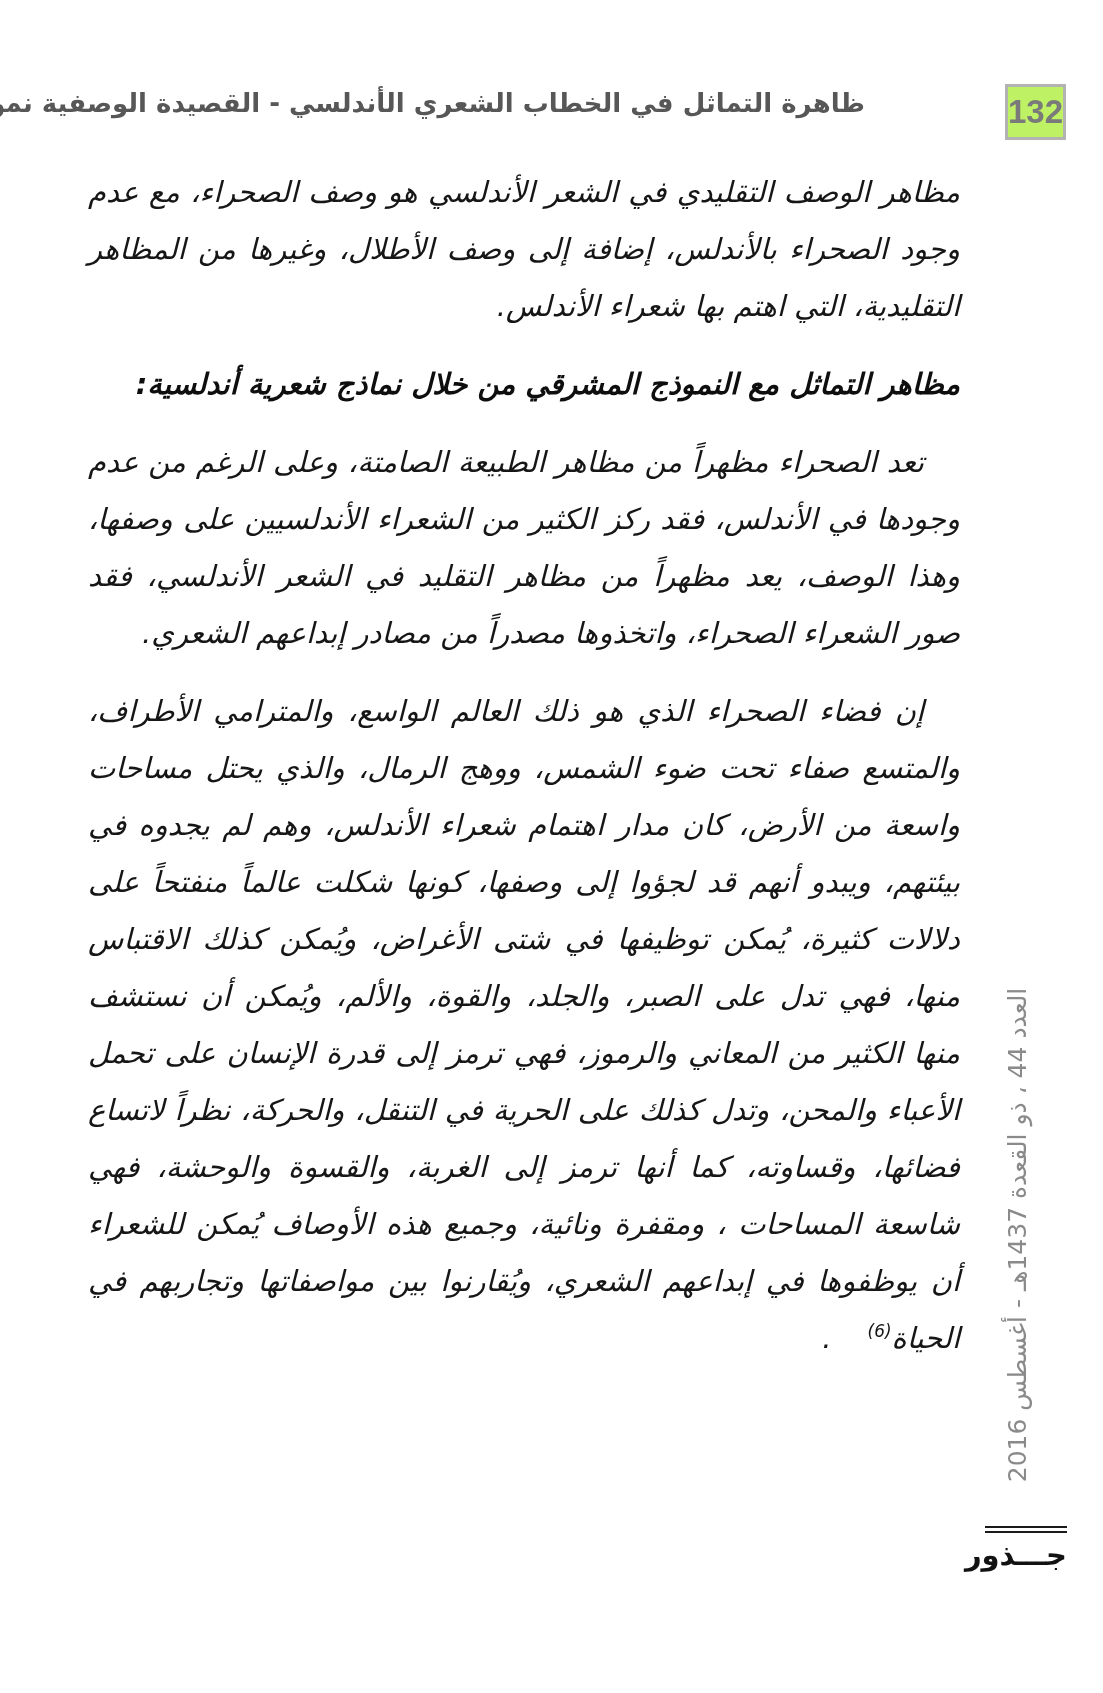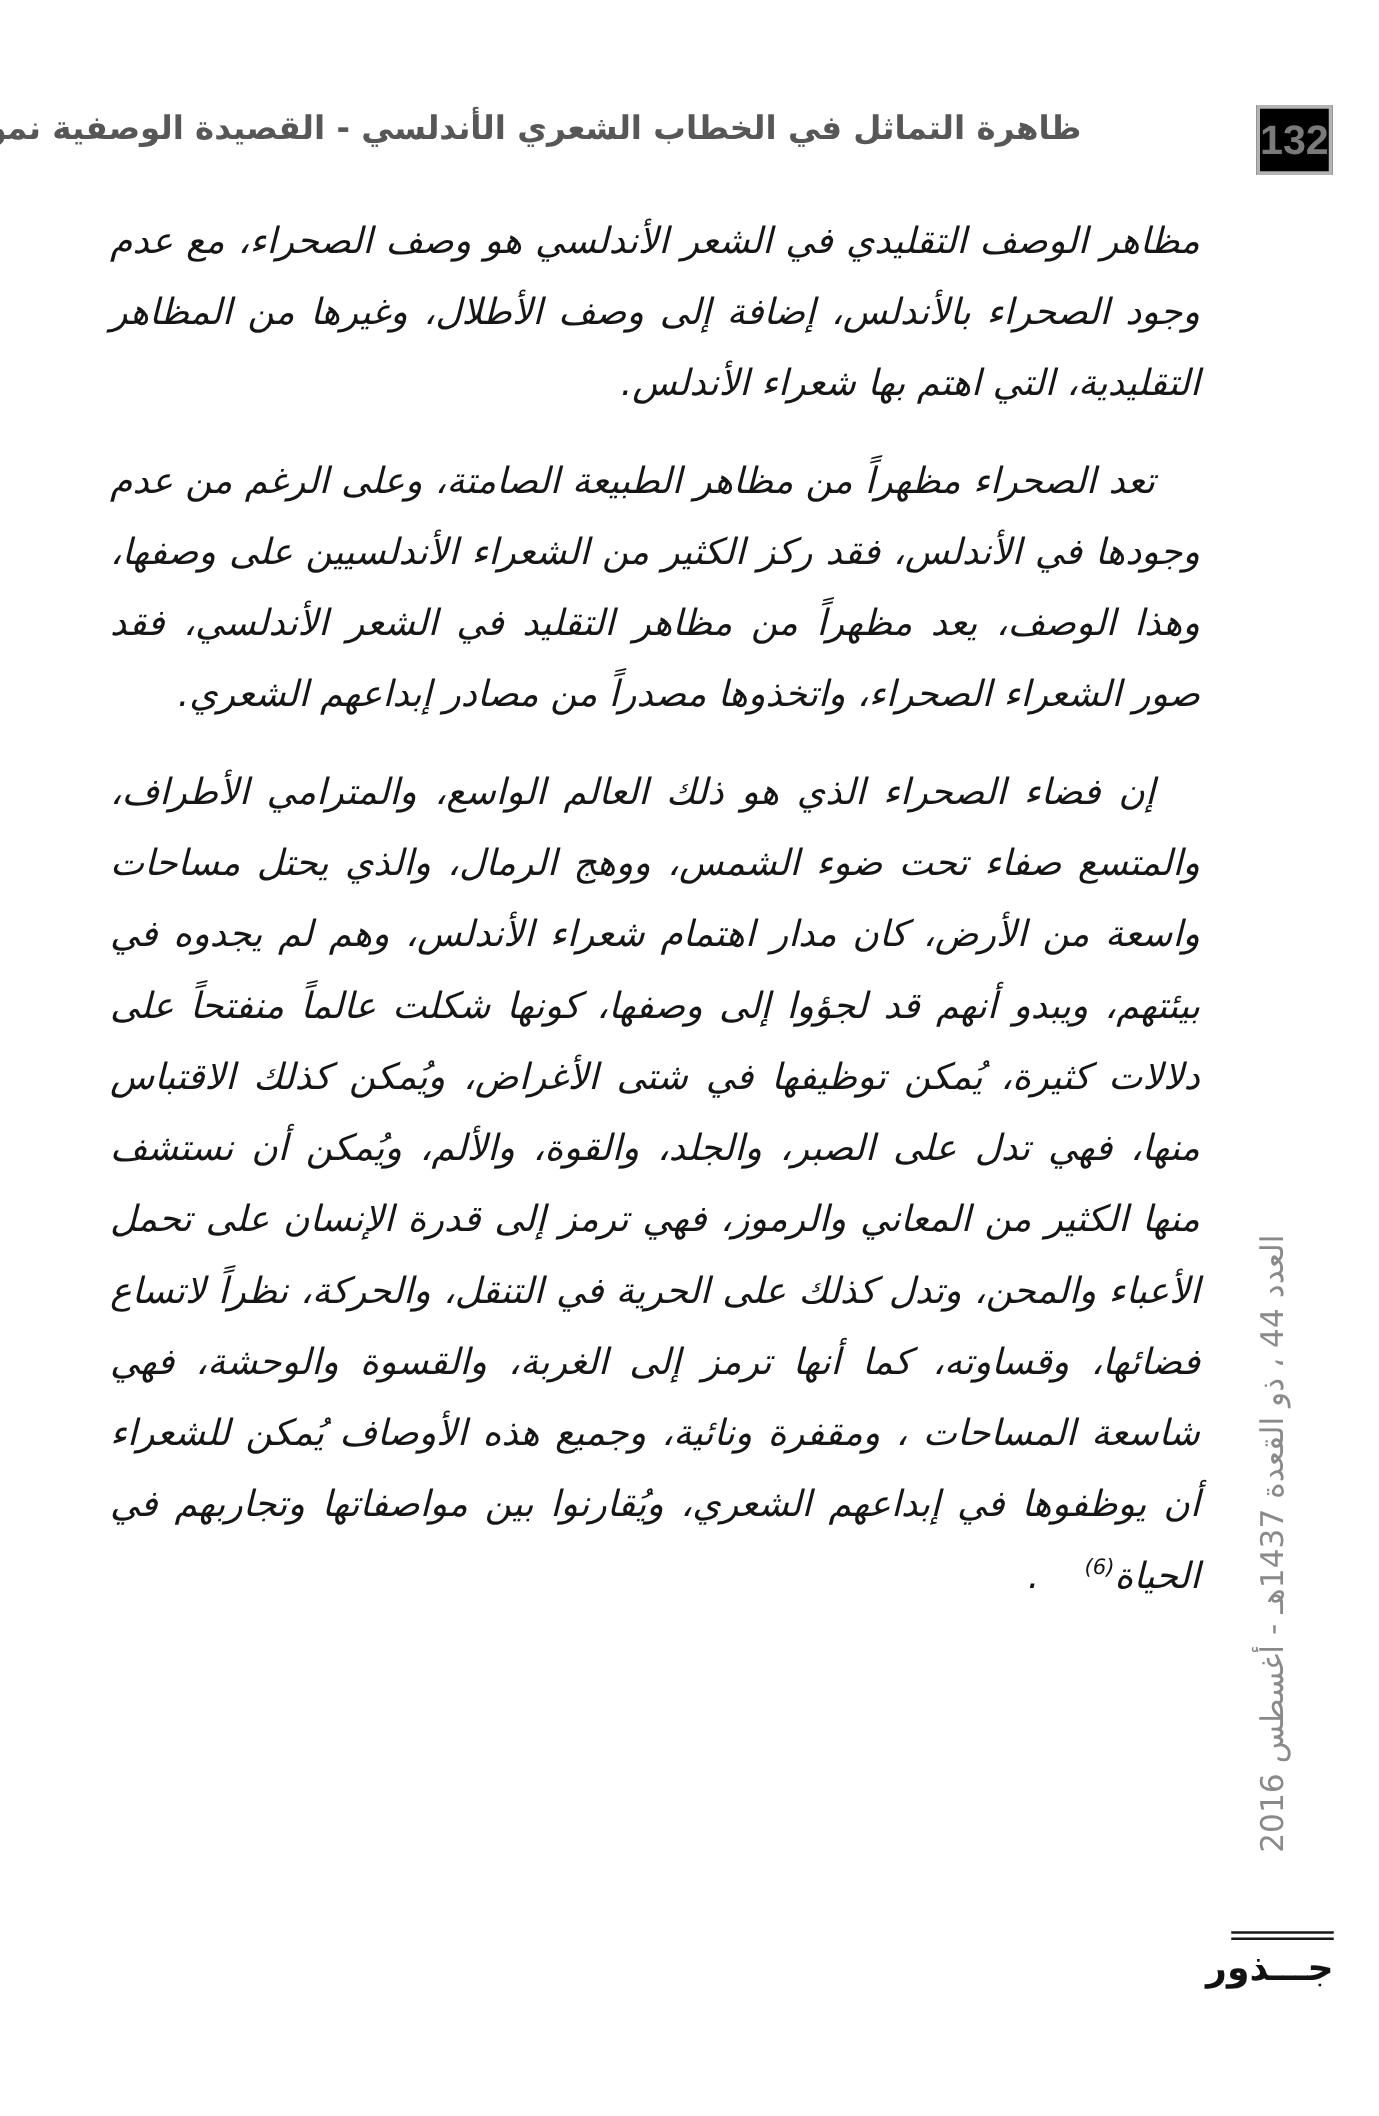--- a/index.html
+++ b/index.html
@@ -29,21 +29,21 @@
     width: 61px;
     height: 56px;
     border: 3px solid #b3b3b3;
     display: flex;
     align-items: center;
     justify-content: center;
     font-size: 33px;
     font-weight: bold;
     color: #7a7a7a;
     font-family: "Liberation Sans", sans-serif;
-    background: #000000;
+    background: #bef264;
   }
   
   .content {
     position: absolute;
     top: 164px;
     right: 143px;
     width: 872px;
     direction: rtl;
     text-align: justify;
     color: #161616;
@@ -81,21 +81,20 @@
     color: #8a8a8a;
     white-space: nowrap;
   }
   
   .journal-logo-block {
     position: absolute;
     top: 1526px;
     right: 36px;
     width: 82px;
     text-align: center;
-    margin-top: 19px;
   }
   .logo-rule {
     height: 7px;
     border-top: 2px solid #1a1a1a;
     border-bottom: 2px solid #1a1a1a;
     margin-bottom: 5px;
   }
   .logo-word {
     font-size: 29px;
     font-weight: bold;
@@ -109,20 +108,21 @@
 
 <div class="header-title">ظاهرة التماثل في الخطاب الشعري الأندلسي - القصيدة الوصفية نموذجاً</div>
 
 <div class="page-number-box">
   <span>132</span>
 </div>
 
 <main class="content">
   <p>مظاهر الوصف التقليدي في الشعر الأندلسي هو وصف الصحراء، مع عدم وجود الصحراء بالأندلس، إضافة إلى وصف الأطلال، وغيرها من المظاهر التقليدية، التي اهتم بها شعراء الأندلس.</p>
 
+  <h2>مظاهر التماثل مع النموذج المشرقي من خلال نماذج شعرية أندلسية:</h2>
 
   <p class="indent">تعد الصحراء مظهراً من مظاهر الطبيعة الصامتة، وعلى الرغم من عدم وجودها في الأندلس، فقد ركز الكثير من الشعراء الأندلسيين على وصفها، وهذا الوصف، يعد مظهراً من مظاهر التقليد في الشعر الأندلسي، فقد صور الشعراء الصحراء، واتخذوها مصدراً من مصادر إبداعهم الشعري.</p>
 
   <p class="indent"><span>إن فضاء الصحراء الذي هو ذلك العالم الواسع، والمترامي الأطراف، والمتسع صفاء تحت ضوء الشمس، ووهج الرمال، والذي يحتل مساحات واسعة من الأرض، كان مدار اهتمام شعراء الأندلس، وهم لم يجدوه في بيئتهم، ويبدو أنهم قد لجؤوا إلى وصفها، كونها شكلت عالماً منفتحاً على دلالات كثيرة، يُمكن توظيفها في شتى الأغراض، ويُمكن كذلك الاقتباس منها، فهي تدل على الصبر، والجلد، والقوة، والألم، ويُمكن أن نستشف منها الكثير من المعاني والرموز، فهي ترمز إلى قدرة الإنسان على تحمل الأعباء والمحن، وتدل كذلك على الحرية في التنقل، والحركة، نظراً لاتساع فضائها، وقساوته، كما أنها ترمز إلى الغربة، والقسوة والوحشة، فهي شاسعة المساحات ، ومقفرة ونائية، وجميع هذه الأوصاف يُمكن للشعراء أن يوظفوها في إبداعهم الشعري، ويُقارنوا بين مواصفاتها وتجاربهم في الحياة</span><sup class="footnote-ref" dir="ltr">(6)</sup><span>.</span></p>
 
 </main>
 
 <div class="sidebar-issue">العدد 44 ، ذو القعدة 1437هـ - أغسطس 2016</div>
 
 <div class="journal-logo-block">

